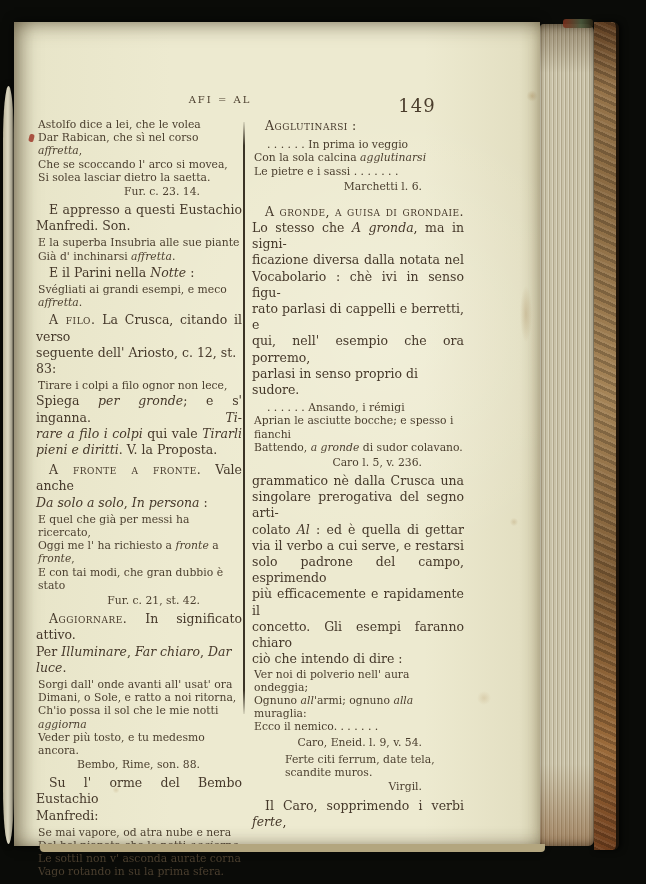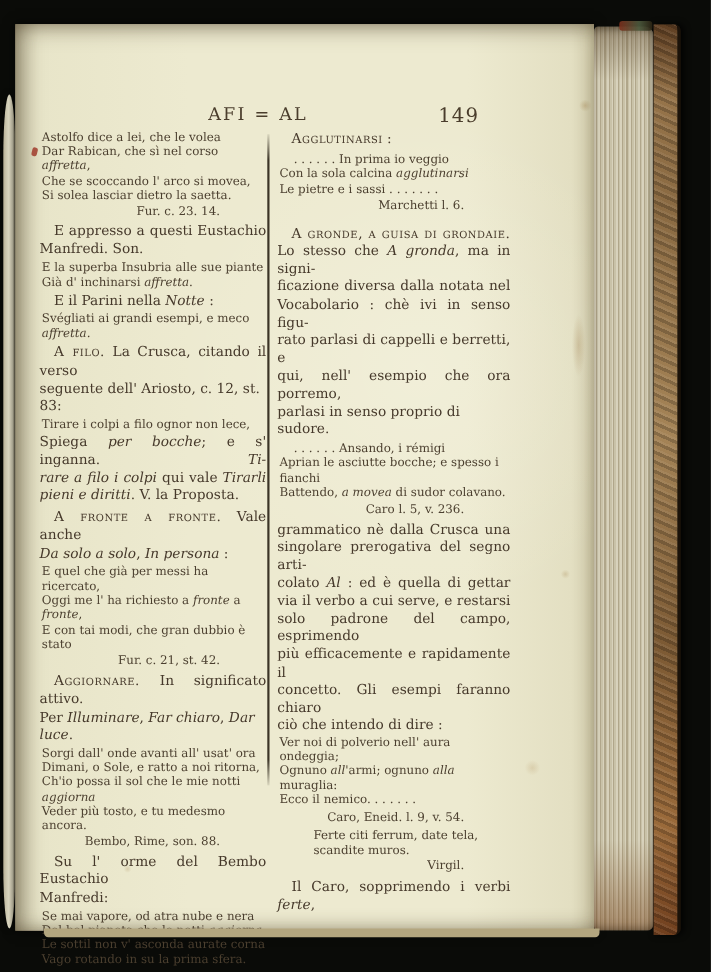--- a/index.html
+++ b/index.html
@@ -21,22 +21,22 @@
           radial-gradient(ellipse 8px 38px at 512px 292px, rgba(150,110,55,.25), transparent 75%),
           radial-gradient(circle 5px at 102px 768px, rgba(150,110,50,.2), transparent 70%),
           radial-gradient(ellipse 60% 40% at 70% 38%, rgba(255,255,246,.22), transparent 70%),
           linear-gradient(90deg,#d9d4b6 0%,#e8e5c9 4%,#edead0 30%,#edead0 78%,#e3dfc2 96%,#d5d0b0 100%);
         background-color:#eae7cc;
         box-shadow:inset 14px 0 22px -10px rgba(60,50,30,.55),
                    inset -10px 0 18px -12px rgba(90,70,40,.4),
                    inset 0 14px 20px -12px rgba(80,65,40,.5),
                    inset 0 -12px 18px -12px rgba(80,65,40,.45),
                    0 0 10px rgba(0,0,0,.7);}
-  .running-head{position:absolute;left:146px;top:72px;width:120px;text-align:right;
-        font-size:16px;letter-spacing:2px;color:#4a3d2c;}
+  .running-head{position:absolute;left:146px;top:72px;width:120px;text-align:center;
+        font-size:10px;letter-spacing:2px;color:#4a3d2c;}
   .page-number{position:absolute;left:380px;top:73px;width:46px;text-align:center;
         font-size:18px;letter-spacing:1px;color:#4a3d2c;}
   .margin-mark{position:absolute;left:15px;top:112px;width:5px;height:8px;
         background:#a03b2c;border-radius:2px;transform:rotate(14deg);opacity:.85;}
   .divider{position:absolute;left:229px;top:100px;width:1.5px;height:592px;
         background:linear-gradient(180deg,rgba(50,44,32,.1),#3b3426 4%,#3b3426 96%,rgba(50,44,32,.1));}
   .col{position:absolute;top:96px;color:#46392b;}
   .col-left{left:22px;width:206px;}
   .col-right{left:238px;width:212px;}
   .line{display:block;}
@@ -86,21 +86,21 @@
         <div class="line c"><span>Fur. c. 23. 14.</span></div>
         <div class="line m j ind" style="margin-top: 2px;"><span>E appresso a questi Eustachio</span></div>
         <div class="line m"><span>Manfredi. Son.</span></div>
         <div class="line q" style="margin-top: 2px;"><span>E la superba Insubria alle sue piante</span></div>
         <div class="line q"><span>Già d' inchinarsi </span><span class="it">affretta</span><span>.</span></div>
         <div class="line m ind" style="margin-top: 2px;"><span>E il Parini nella </span><span class="it">Notte</span><span> :</span></div>
         <div class="line q" style="margin-top: 2px;"><span>Svégliati ai grandi esempi, e meco </span><span class="it">affretta</span><span>.</span></div>
         <div class="line m j ind" style="margin-top: 3px;"><span class="sc">A filo.</span><span> La Crusca, citando il verso</span></div>
         <div class="line m"><span>seguente dell' Ariosto, c. 12, st. 83:</span></div>
         <div class="line q" style="margin-top: 2px;"><span>Tirare i colpi a filo ognor non lece,</span></div>
-        <div class="line m j" style="margin-top: 1px;"><span>Spiega </span><span class="it">per bocche</span><span>; e s' inganna. </span><span class="it">Ti-</span></div>
+        <div class="line m j" style="margin-top: 1px;"><span>Spiega </span><span class="it">per gronde</span><span>; e s' inganna. </span><span class="it">Ti-</span></div>
         <div class="line m j"><span class="it">rare a filo i colpi</span><span> qui vale </span><span class="it">Tirarli</span></div>
         <div class="line m"><span class="it">pieni e diritti</span><span>. V. la Proposta.</span></div>
         <div class="line m j ind" style="margin-top: 4px;"><span class="sc">A fronte a fronte.</span><span> Vale anche</span></div>
         <div class="line m"><span class="it">Da solo a solo</span><span>, </span><span class="it">In persona</span><span> :</span></div>
         <div class="line q" style="margin-top: 2px;"><span>E quel che già per messi ha ricercato,</span></div>
         <div class="line q"><span>Oggi me l' ha richiesto a </span><span class="it">fronte</span><span> a </span><span class="it">fronte</span><span>,</span></div>
         <div class="line q"><span>E con tai modi, che gran dubbio è stato</span></div>
         <div class="line c" style="margin-top: 2px;"><span>Fur. c. 21, st. 42.</span></div>
         <div class="line m j ind" style="margin-top: 2px;"><span class="sc">Aggiornare.</span><span> In significato attivo.</span></div>
         <div class="line m"><span>Per </span><span class="it">Illuminare</span><span>, </span><span class="it">Far chiaro</span><span>, </span><span class="it">Dar luce</span><span>.</span></div>
@@ -124,21 +124,21 @@
         <div class="line c" style="margin-top: 2px;"><span>Marchetti l. 6.</span></div>
         <div class="line m j ind" style="margin-top: 10px;"><span class="sc">A gronde, a guisa di grondaie.</span></div>
         <div class="line m j"><span>Lo stesso che </span><span class="it">A gronda</span><span>, ma in signi-</span></div>
         <div class="line m j"><span>ficazione diversa dalla notata nel</span></div>
         <div class="line m j"><span>Vocabolario : chè ivi in senso figu-</span></div>
         <div class="line m j"><span>rato parlasi di cappelli e berretti, e</span></div>
         <div class="line m j"><span>qui, nell' esempio che ora porremo,</span></div>
         <div class="line m"><span>parlasi in senso proprio di sudore.</span></div>
         <div class="line q ind" style="margin-top: 3px;"><span>. . . . . . Ansando, i rémigi</span></div>
         <div class="line q"><span>Aprian le asciutte bocche; e spesso i fianchi</span></div>
-        <div class="line q"><span>Battendo, </span><span class="it">a movea</span><span> di sudor colavano.</span></div>
+        <div class="line q"><span>Battendo, </span><span class="it">a gronde</span><span> di sudor colavano.</span></div>
         <div class="line c" style="margin-top: 2px;"><span>Caro l. 5, v. 236.</span></div>
         <div class="line m j"><span>grammatico nè dalla Crusca una</span></div>
         <div class="line m j"><span>singolare prerogativa del segno arti-</span></div>
         <div class="line m j"><span>colato </span><span class="it">Al</span><span> : ed è quella di gettar</span></div>
         <div class="line m j"><span>via il verbo a cui serve, e restarsi</span></div>
         <div class="line m j"><span>solo padrone del campo, esprimendo</span></div>
         <div class="line m j"><span>più efficacemente e rapidamente il</span></div>
         <div class="line m j"><span>concetto. Gli esempi faranno chiaro</span></div>
         <div class="line m"><span>ciò che intendo di dire :</span></div>
         <div class="line q"><span>Ver noi di polverio nell' aura ondeggia;</span></div>

